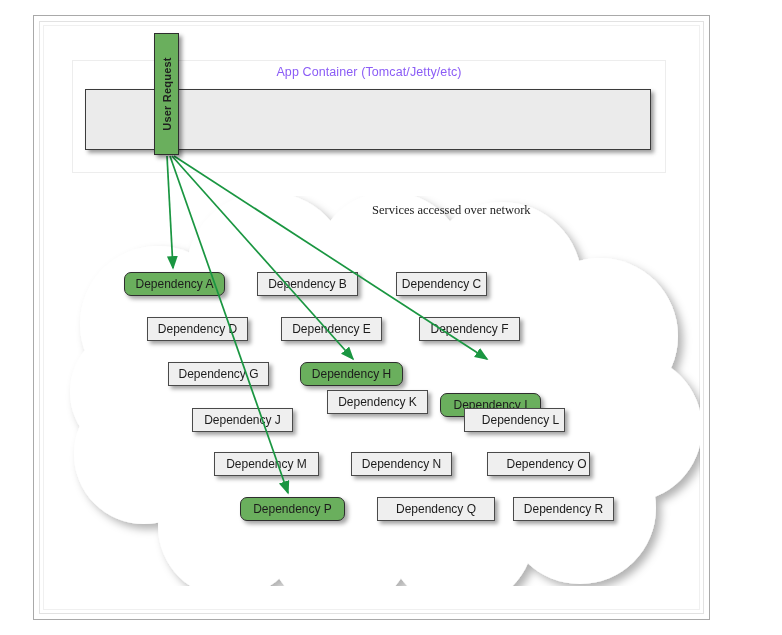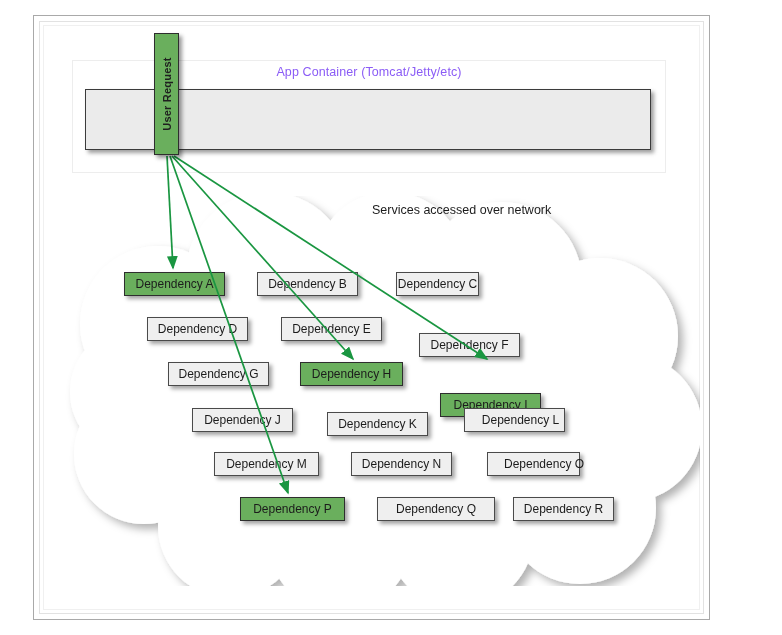--- a/index.html
+++ b/index.html
@@ -22,36 +22,36 @@
     text-align:center;font-size:12.5px;color:#8b5cf6;letter-spacing:.1px;}
   .app-bar{position:absolute;left:85px;top:89px;width:566px;height:61px;
     background:#ebebeb;border:1.6px solid #3b3b3b;box-sizing:border-box;
     box-shadow:3px 3px 4px rgba(0,0,0,.38);}
 
   
   #cloud{position:absolute;left:40px;top:196px;width:660px;height:390px;}
 
   
   .svc-label{position:absolute;left:372px;top:203px;font-size:12.5px;color:#1c1c1c;
-    white-space:nowrap;}
+    white-space:nowrap;font-family:Liberation Serif, serif;}
 
   
   .user-request{position:absolute;left:154px;top:33px;width:25px;height:122px;
     background:#6aaf5d;border:1.6px solid #2e2e2e;box-sizing:border-box;
     box-shadow:3px 3px 4px rgba(0,0,0,.40);}
   .user-request span{position:absolute;left:50%;top:50%;
     transform:translate(-50%,-50%) rotate(-90deg);transform-origin:center center;
     white-space:nowrap;font-size:11px;font-weight:bold;color:#1f1f1f;letter-spacing:.2px;}
 
   
   .dep{position:absolute;height:24px;line-height:22px;text-align:center;
     font-size:12px;color:#1c1c1c;box-sizing:border-box;
     border:1.4px solid #4a4a4a;background:#efefef;
     box-shadow:3px 3px 4px rgba(0,0,0,.36);white-space:nowrap;}
-  .dep.hl{background:#6aaf5d;border-color:#2e2e2e;}
+  .dep.hl{background:#6aaf5d;border-color:#2e2e2e;border-radius:7px;}
 
   
   #arrows{position:absolute;left:0;top:0;width:782px;height:635px;
     pointer-events:none;}
 </style>
 </head>
 <body>
 
 <div id="stage">
 
@@ -84,33 +84,33 @@
       <circle cx="96" cy="196" r="66"></circle>
       <rect x="96" y="96" width="470" height="230" rx="40"></rect>
     </g>
   </svg>
 
   <div class="svc-label">Services accessed over network</div>
 
   <div id="deps">
       <div class="dep hl" style="left: 124px; top: 272px; width: 101px;"><span>Dependency A</span></div>
       <div class="dep" style="left: 257px; top: 272px; width: 101px;"><span>Dependency B</span></div>
-      <div class="dep" style="left: 396px; top: 272px; width: 83px;"><span>Dependency C</span></div>
+      <div class="dep" style="left: 396px; top: 272px; width: 91px;"><span>Dependency C</span></div>
       <div class="dep" style="left: 147px; top: 317px; width: 101px;"><span>Dependency D</span></div>
       <div class="dep" style="left: 281px; top: 317px; width: 101px;"><span>Dependency E</span></div>
-      <div class="dep" style="left: 419px; top: 317px; width: 101px; margin-top: 16px;"><span>Dependency F</span></div>
+      <div class="dep" style="left: 419px; top: 317px; width: 101px;"><span>Dependency F</span></div>
       <div class="dep" style="left: 168px; top: 362px; width: 101px;"><span>Dependency G</span></div>
       <div class="dep hl" style="left: 300px; top: 362px; width: 103px;"><span>Dependency H</span></div>
       <div class="dep hl" style="left: 440px; top: 362px; width: 101px; margin-top: 31px;"><span>Dependency I</span></div>
       <div class="dep" style="left: 192px; top: 408px; width: 101px;"><span>Dependency J</span></div>
-      <div class="dep" style="left: 327px; top: 412px; width: 101px; text-align: center;"><span>Dependency K</span></div>
+      <div class="dep" style="left: 327px; top: 390px; width: 101px; text-align: center;"><span>Dependency K</span></div>
       <div class="dep" style="left: 464px; top: 408px; width: 101px; padding-left: 12px;"><span>Dependency L</span></div>
       <div class="dep" style="left: 214px; top: 452px; width: 105px;"><span>Dependency M</span></div>
       <div class="dep" style="left: 351px; top: 452px; width: 101px;"><span>Dependency N</span></div>
-      <div class="dep" style="left: 487px; top: 452px; width: 93px; padding-left: 16px;"><span>Dependency O</span></div>
+      <div class="dep" style="left: 487px; top: 452px; width: 103px; padding-left: 16px;"><span>Dependency O</span></div>
       <div class="dep hl" style="left: 240px; top: 497px; width: 105px;"><span>Dependency P</span></div>
       <div class="dep" style="left: 377px; top: 497px; width: 118px;"><span>Dependency Q</span></div>
       <div class="dep" style="left: 513px; top: 497px; width: 101px;"><span>Dependency R</span></div>
     </div>
 
   <svg id="arrows" viewBox="0 0 782 635">
     <defs>
       <marker id="ah" markerWidth="9" markerHeight="9" refX="7" refY="3.2" orient="auto" markerUnits="strokeWidth">
         <path d="M0,0 L8,3.2 L0,6.4 z" fill="#1a9641"></path>
       </marker>

